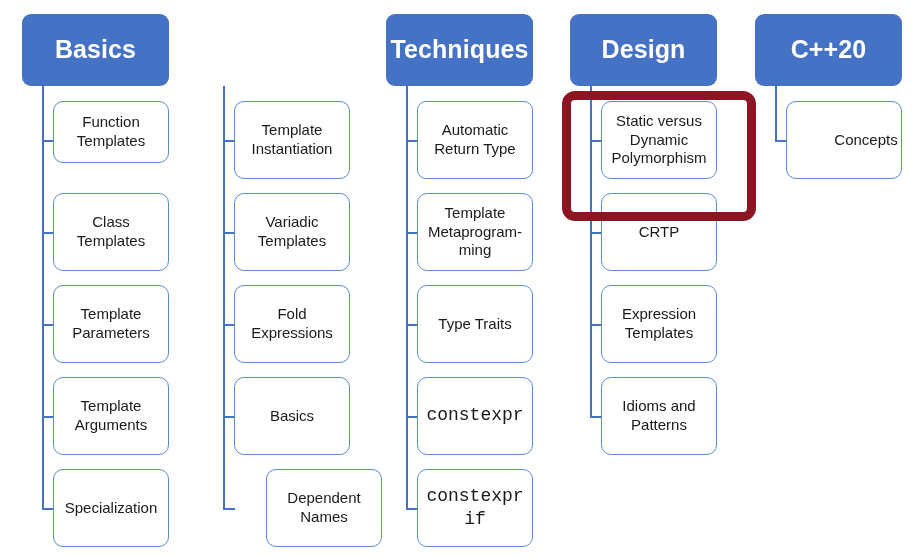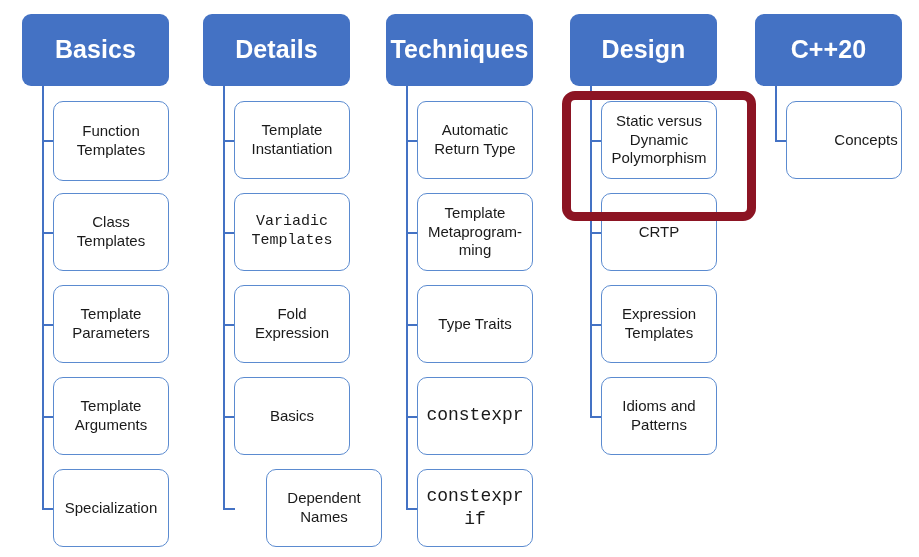--- a/index.html
+++ b/index.html
@@ -155,56 +155,53 @@
       <div class="node mono" style="top: 377px; height: 78px;">
         <span class="node-label" style="white-space: pre-line;">constexpr</span>
       </div>
       <div class="stub" style="top: 508px;"></div>
       <div class="node mono" style="top: 469px; height: 78px;">
         <span class="node-label" style="white-space: pre-line;">constexpr
 if</span>
       </div>
     </div>
     <div class="column" style="left: 203px;">
-      <div class="col-header">
-        <span class="col-header-label">Details</span>
-      </div>
       <div class="trunk" style="top: 86px; height: 422px;"></div>
       <div class="stub" style="top: 140px;"></div>
       <div class="node" style="top: 101px; height: 78px;">
         <span class="node-label" style="white-space: pre-line;">Template
 Instantiation</span>
       </div>
       <div class="stub" style="top: 232px;"></div>
-      <div class="node" style="top: 193px; height: 78px; font-family: Liberation Mono, monospace;">
+      <div class="node" style="top: 193px; height: 78px;">
         <span class="node-label" style="white-space: pre-line;">Variadic
 Templates</span>
       </div>
       <div class="stub" style="top: 324px;"></div>
       <div class="node" style="top: 285px; height: 78px;">
         <span class="node-label" style="white-space: pre-line;">Fold
-Expression</span>
+Expressions</span>
       </div>
       <div class="stub" style="top: 416px;"></div>
       <div class="node" style="top: 377px; height: 78px;">
         <span class="node-label" style="white-space: pre-line;">Basics</span>
       </div>
       <div class="stub" style="top: 508px;"></div>
       <div class="node" style="top: 469px; height: 78px; margin-left: 32px;">
         <span class="node-label" style="white-space: pre-line;">Dependent
 Names</span>
       </div>
     </div>
     <div class="column" style="left: 22px;">
       <div class="col-header">
         <span class="col-header-label">Basics</span>
       </div>
       <div class="trunk" style="top: 86px; height: 422px;"></div>
       <div class="stub" style="top: 140px;"></div>
-      <div class="node" style="top: 101px; height: 80px; justify-content: center;">
+      <div class="node" style="top: 101px; height: 62px; justify-content: center;">
         <span class="node-label" style="white-space: pre-line;">Function
 Templates</span>
       </div>
       <div class="stub" style="top: 232px;"></div>
       <div class="node" style="top: 193px; height: 78px;">
         <span class="node-label" style="white-space: pre-line;">Class
 Templates</span>
       </div>
       <div class="stub" style="top: 324px;"></div>
       <div class="node" style="top: 285px; height: 78px;">

